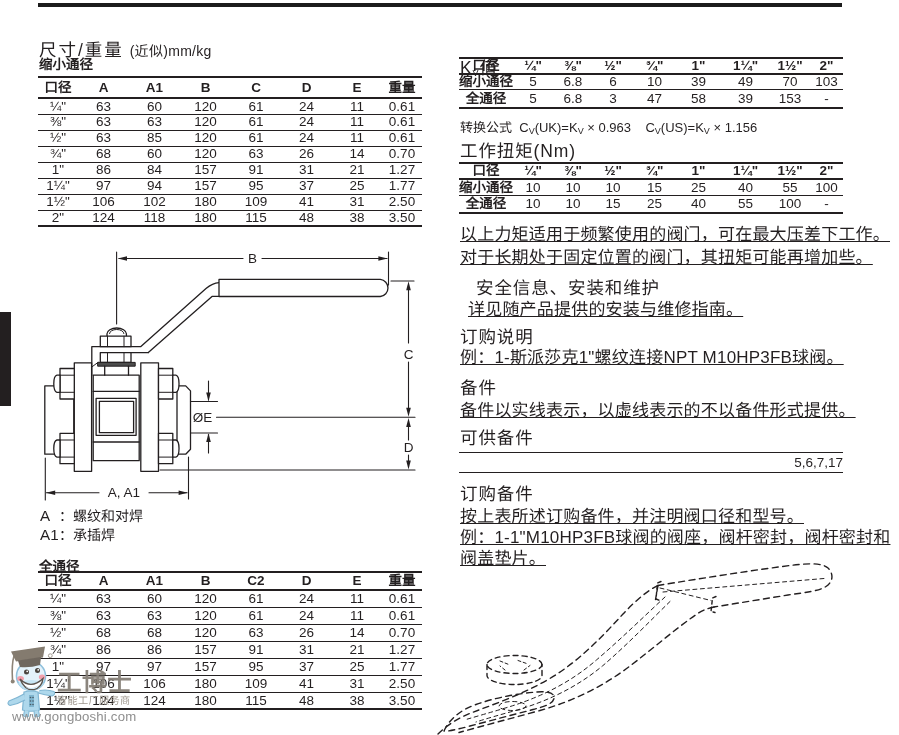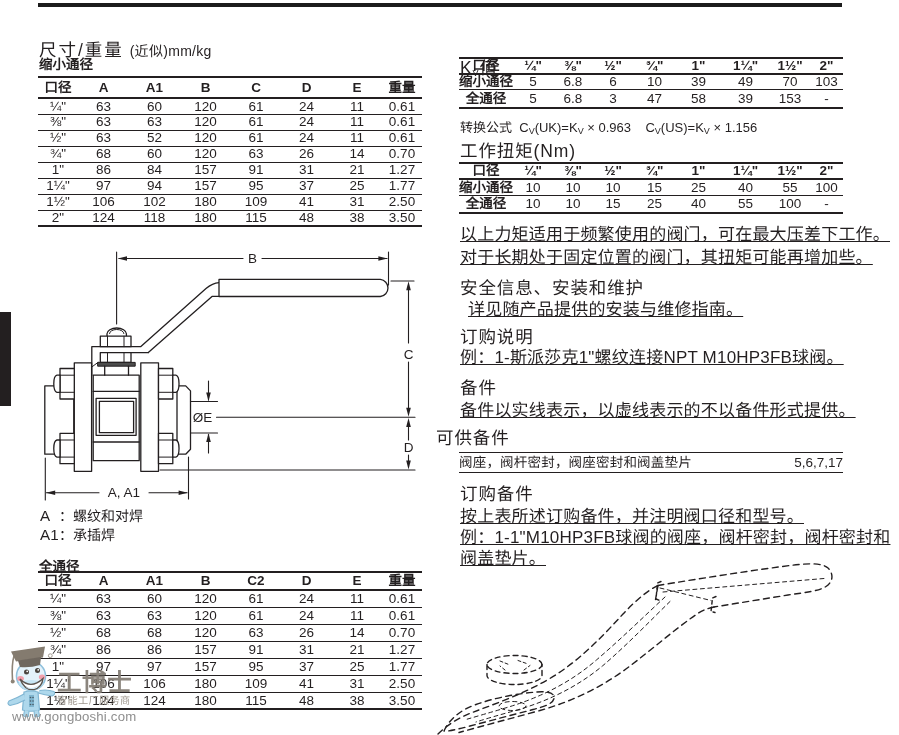--- a/index.html
+++ b/index.html
@@ -66,21 +66,21 @@
           <td>63</td>
           <td>120</td>
           <td>61</td>
           <td>24</td>
           <td>11</td>
           <td>0.61</td>
         </tr>
 <tr style="height:16px;" class="thin">
           <td class="tL">½"</td>
           <td>63</td>
-          <td>52</td>
+          <td>85</td>
           <td>120</td>
           <td>61</td>
           <td>24</td>
           <td>11</td>
           <td>0.61</td>
         </tr>
 <tr style="height:16px;" class="thin">
           <td class="tL">¾"</td>
           <td>68</td>
           <td>60</td>
@@ -340,32 +340,31 @@
           <td>55</td>
           <td>100</td>
           <td>-</td>
         </tr>
 </tbody>
     </table>
 </div>
 
 <div class="abs body14" style="left:460px;top:224px;line-height:22.8px;">以上力矩适用于频繁使用的阀门，可在最大压差下工作。<br>对于长期处于固定位置的阀门，其扭矩可能再增加些。</div>
 
-<div class="abs h1" style="left:460px;top:280px;">安全信息、安装和维护</div>
+<div class="abs h1" style="left:476px;top:280px;">安全信息、安装和维护</div>
 <div class="abs body14" style="left:468px;top:300px;">详见随产品提供的安装与维修指南。</div>
 
 <div class="abs h1" style="left:460px;top:329px;">订购说明</div>
 <div class="abs body14" style="left:460px;top:348px;">例：1-斯派莎克1"螺纹连接NPT M10HP3FB球阀。</div>
 
 <div class="abs h1" style="left:460px;top:380px;">备件</div>
 <div class="abs body14" style="left:460px;top:401px;">备件以实线表示，以虚线表示的不以备件形式提供。</div>
 
-<div class="abs h1" style="left:436px;top:430px;">可供备件</div>
+<div class="abs h1" style="left:460px;top:430px;">可供备件</div>
 <div class="abs" style="left:459px;top:452px;width:384px;border-top:1.5px solid #231f20;border-bottom:1.5px solid #231f20;height:19px;font-size:13.5px;line-height:19px;">
-  <span style="float:left;letter-spacing:0.2px;">阀座，阀杆密封，阀座密封和阀盖垫片</span>
   <span style="float:right;">5,6,7,17</span>
 </div>
 
 <div class="abs h1" style="left:460px;top:486px;">订购备件</div>
 <div class="abs body14" style="left:460px;top:507px;line-height:20.8px;">按上表所述订购备件，并注明阀口径和型号。<br>例：1-1"M10HP3FB球阀的阀座，阀杆密封，阀杆密封和<br>阀盖垫片。</div>
 
 <svg class="abs" style="left:0;top:0;" width="899" height="735" viewBox="0 0 899 735">
 <g fill="none" stroke="#231f20" stroke-width="1.3" stroke-linejoin="round" stroke-linecap="round">
 
   <rect x="44.8" y="385.9" width="29" height="68.3" fill="#fff"></rect>

